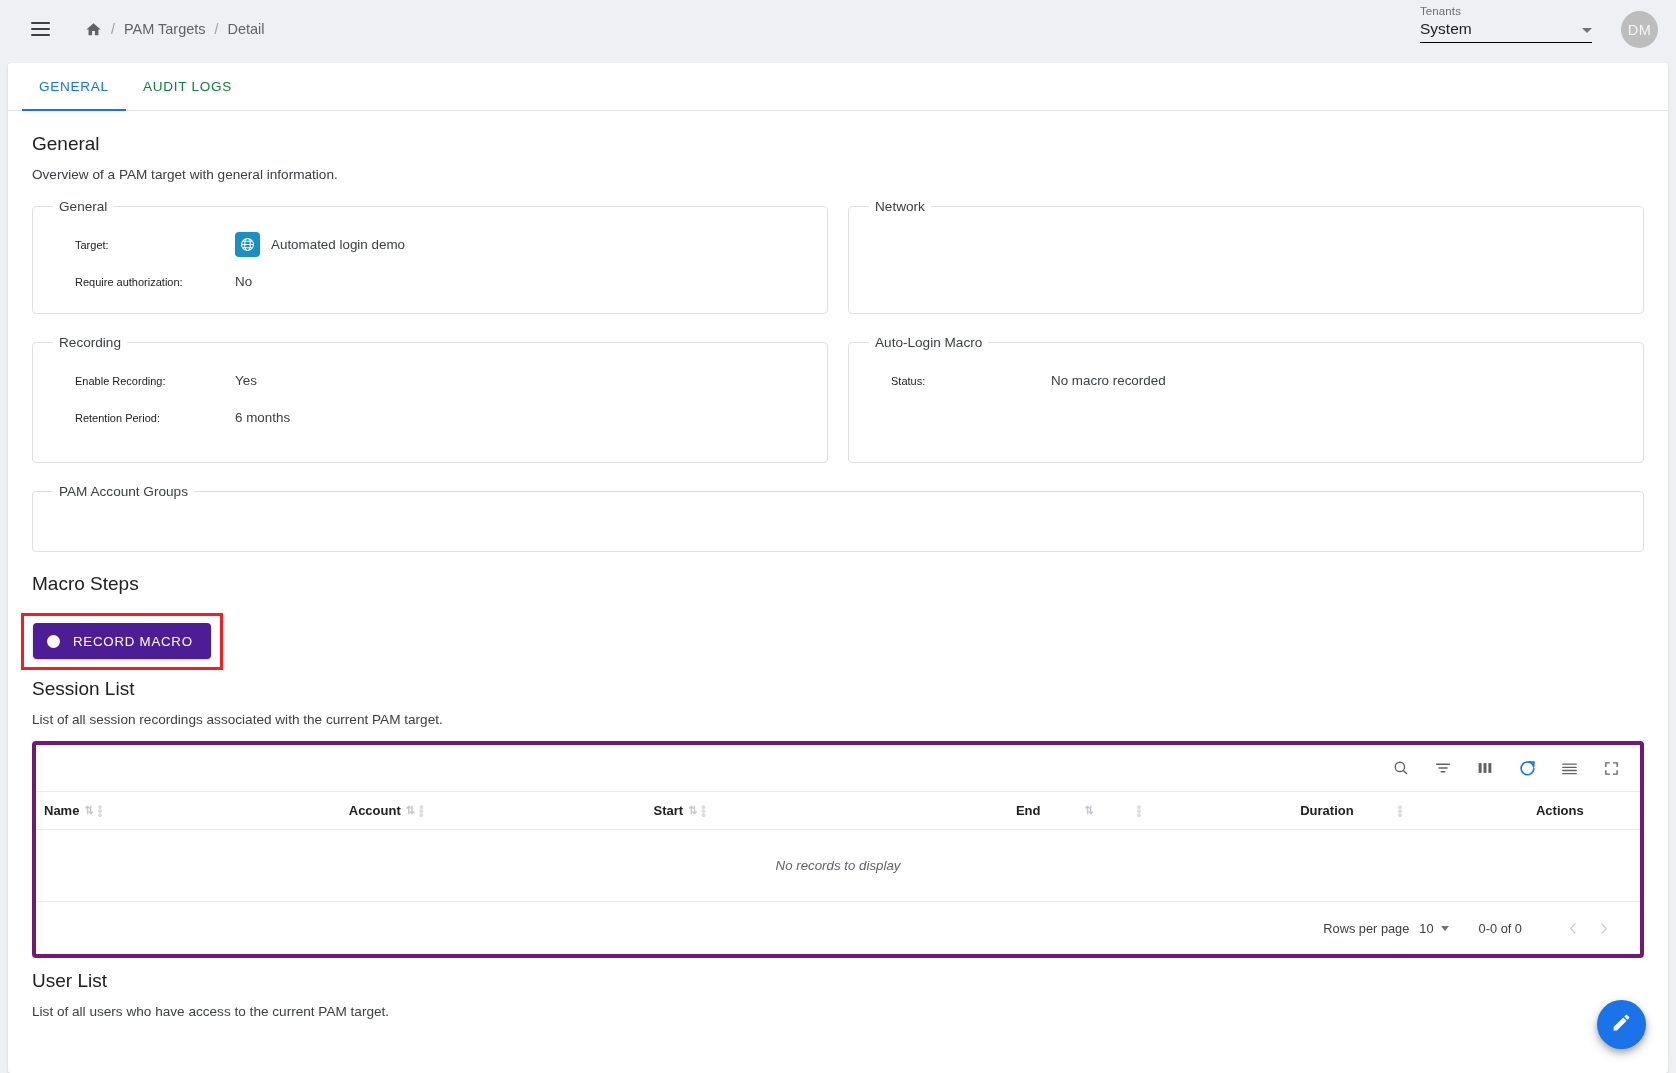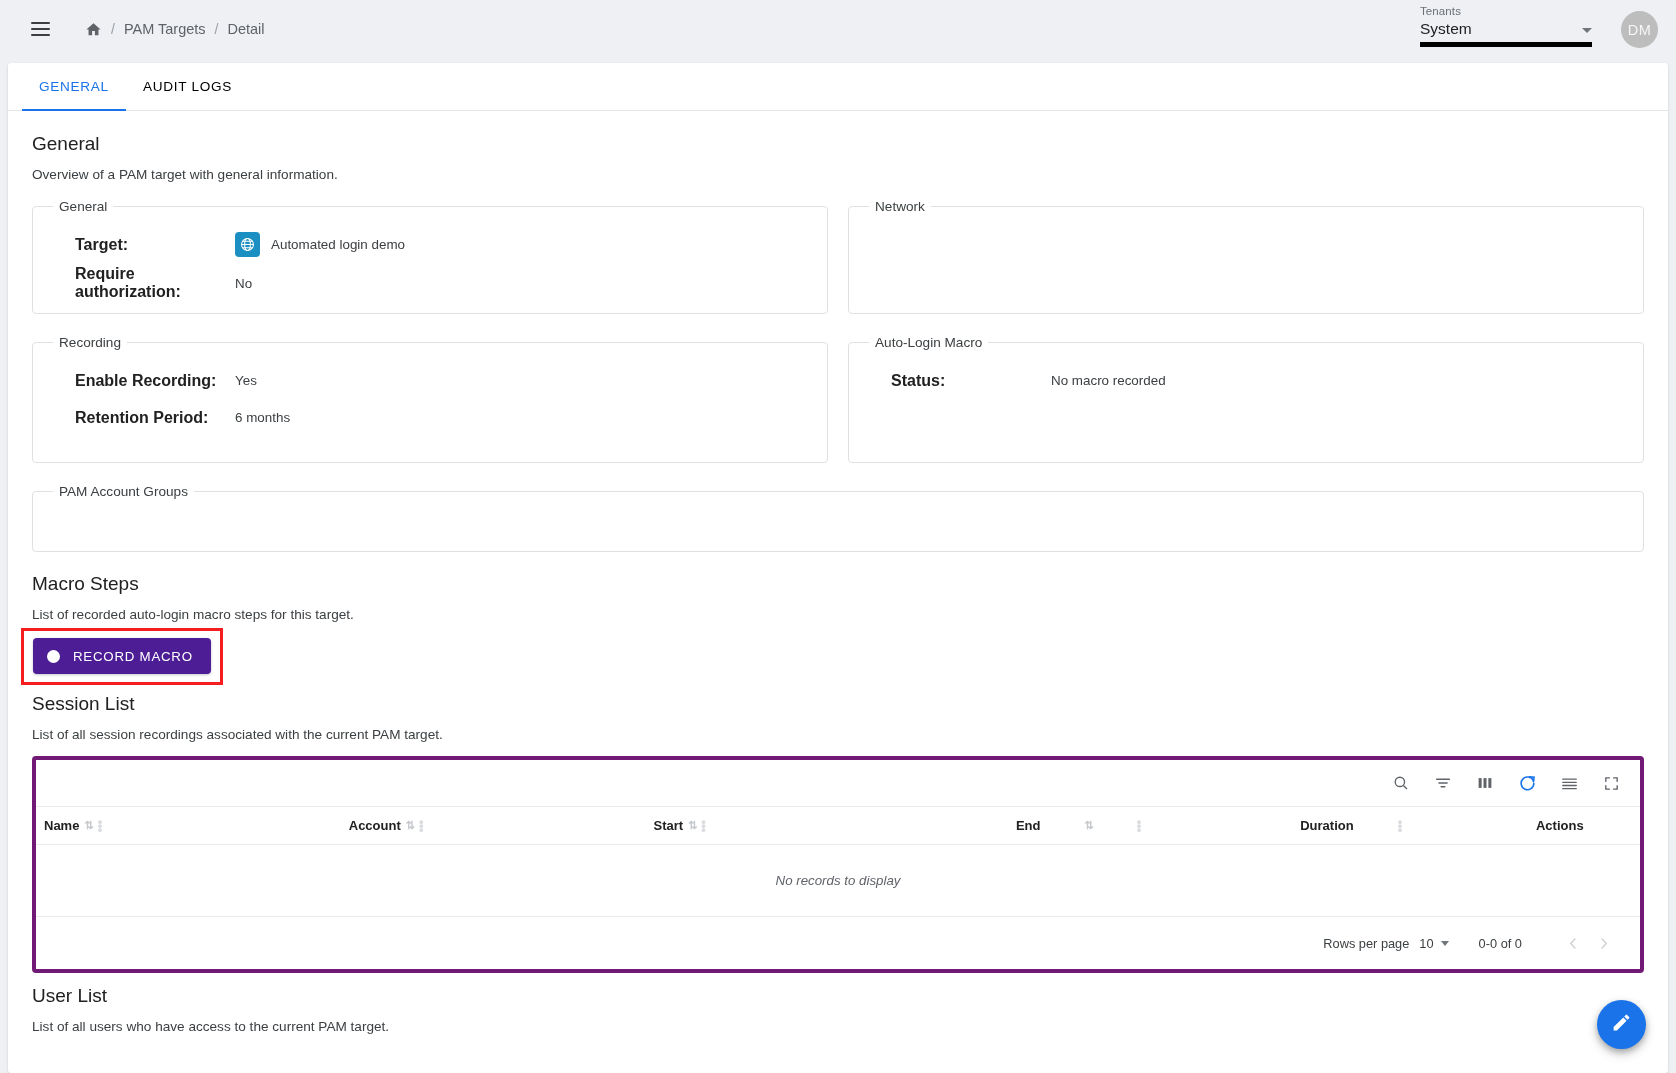--- a/index.html
+++ b/index.html
@@ -55,21 +55,21 @@
   .tenants-label {
     font-size: 11.5px;
     color: #6b7075;
     margin-bottom: 3px;
     letter-spacing: .1px;
   }
   .tenants-select {
     display: flex;
     align-items: flex-end;
     justify-content: space-between;
-    border-bottom: 5px solid #000000;
+    border-bottom: 1px solid #000000;
     padding-bottom: 4px;
     cursor: pointer;
   }
   .tenants-value { font-size: 15.5px; color: #202124; }
   .caret {
     width: 0; height: 0;
     border-left: 5px solid transparent;
     border-right: 5px solid transparent;
     border-top: 5px solid #70757a;
     margin-bottom: 5px;
@@ -101,21 +101,21 @@
     display: flex;
     border-bottom: 1px solid #e4e6e9;
     padding-left: 14px;
     height: 48px;
   }
   .tab {
     padding: 0 17px;
     display: flex; align-items: center;
     font-size: 13.6px;
     letter-spacing: .7px;
-    color: #000000;
+    color: #15803d;
     cursor: pointer;
     position: relative;
     font-weight: 500;
   }
   .tab.active { color: #1a73e8; }
   .tab.active::after {
     content: "";
     position: absolute;
     left: 0; right: 0; bottom: -1px;
     height: 2px; background: #1a73e8;
@@ -155,22 +155,22 @@
     margin-left: 4px;
   }
   .kvrow {
     display: flex;
     align-items: center;
     min-height: 33px;
     margin: 4px 0 0 0;
   }
   .kvrow .k {
     width: 186px;
-    font-size: 16px;
-    font-weight: bold;
+    font-size: 11px;
+    font-weight: normal;
     color: #212121;
     padding-left: 26px;
   }
   .kvrow .v {
     font-size: 13.4px;
     color: #3c4043;
     display: flex;
     align-items: center;
     gap: 11px;
   }
@@ -413,21 +413,20 @@
         </div>
       </fieldset>
     </div>
 
     <fieldset class="box box-groups">
       <legend>PAM Account Groups</legend>
     </fieldset>
 
     <div class="macro-wrap">
       <h2 class="section-title">Macro Steps</h2>
-      <p class="section-sub" style="margin-bottom:0">List of recorded auto-login macro steps for this target.</p>
       <div class="record-highlight">
         <button class="btn-primary">
           <span class="rec-dot"></span>
           <span>RECORD MACRO</span>
         </button>
       </div>
     </div>
 
     <div style="margin-top:8px;">
       <h2 class="section-title">Session List</h2>

